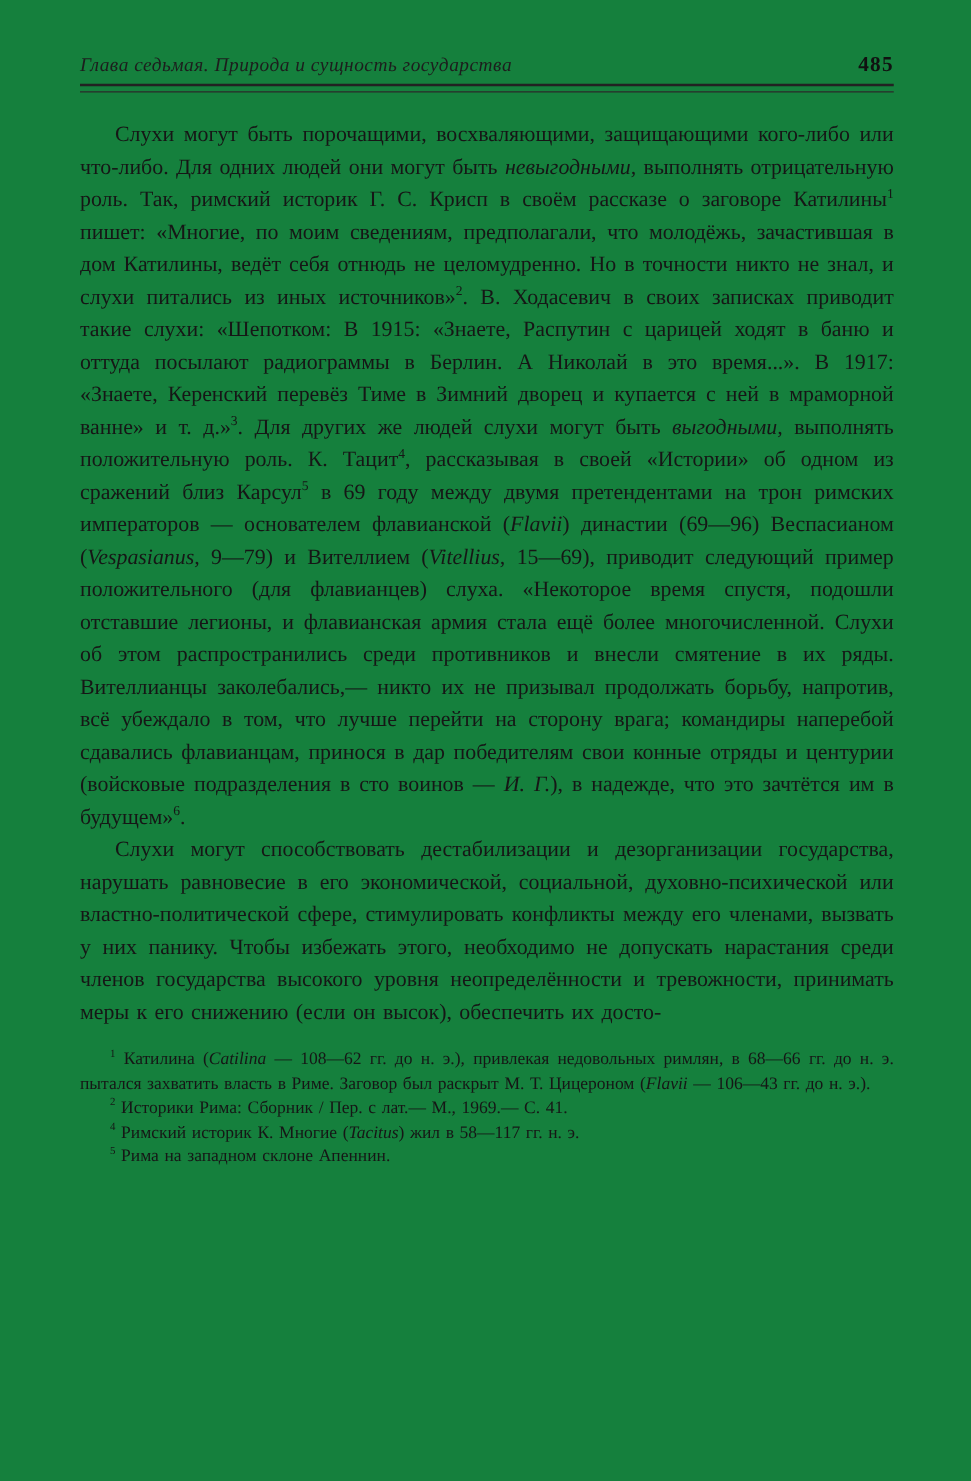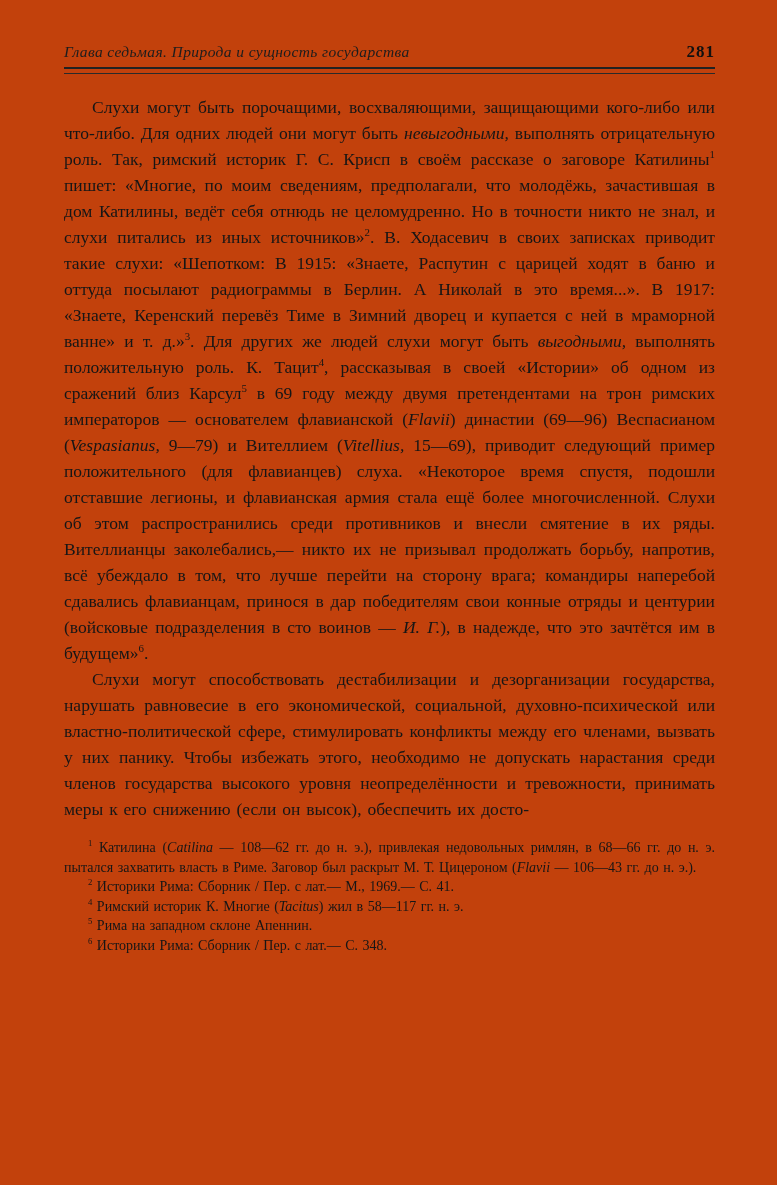--- a/index.html
+++ b/index.html
@@ -5,21 +5,21 @@
   html, body {
     margin: 0;
     padding: 0;
     background: #fbfaf6;
   }
   .page {
     position: relative;
     width: 777px;
     height: 1185px;
     box-sizing: border-box;
-    background: #c2410c;
+    background: #15803d;
     padding: 42px 62px 0 64px;
     font-family: "Liberation Serif", "DejaVu Serif", serif;
     color: #161616;
     overflow: hidden;
   }
   .page-header {
     display: flex;
     justify-content: space-between;
     align-items: baseline;
   }
@@ -73,27 +73,26 @@
     text-indent: 24px;
     word-spacing: 1px;
   }
 </style>
 </head>
 <body>
 
 <div class="page">
   <header class="page-header">
     <span class="running-title">Глава седьмая. Природа и сущность государства</span>
-    <span class="page-number">281</span>
+    <span class="page-number">485</span>
   </header>
   <div class="double-rule"></div>
   <main class="body-text" id="body-text">
       <p class="para indent"><span>Слухи могут быть порочащими, восхваляющими, защищающими кого-либо или что-либо. Для одних людей они могут быть </span><em>невыгодными,</em><span> выполнять отрицательную роль. Так, римский историк Г. С. Крисп в своём рассказе о заговоре Катилины</span><sup>1</sup><span> пишет: «Многие, по моим сведениям, предполагали, что молодёжь, зачастившая в дом Катилины, ведёт себя отнюдь не целомудренно. Но в точности никто не знал, и слухи питались из иных источников»</span><sup>2</sup><span>. В. Ходасевич в своих записках приводит такие слухи: «Шепотком: В 1915: «Знаете, Распутин с царицей ходят в баню и оттуда посылают радиограммы в Берлин. А Николай в это время...». В 1917: «Знаете, Керенский перевёз Тиме в Зимний дворец и купается с ней в мраморной ванне» и т. д.»</span><sup>3</sup><span>. Для других же людей слухи могут быть </span><em>выгодными,</em><span> выполнять положительную роль. К. Тацит</span><sup>4</sup><span>, рассказывая в своей «Истории» об одном из сражений близ Карсул</span><sup>5</sup><span> в 69 году между двумя претендентами на трон римских императоров — основателем флавианской (</span><em>Flavii</em><span>) династии (69—96) Веспасианом (</span><em>Vespasianus,</em><span> 9—79) и Вителлием (</span><em>Vitellius,</em><span> 15—69), приводит следующий пример положительного (для флавианцев) слуха. «Некоторое время спустя, подошли отставшие легионы, и флавианская армия стала ещё более многочисленной. Слухи об этом распространились среди противников и внесли смятение в их ряды. Вителлианцы заколебались,— никто их не призывал продолжать борьбу, напротив, всё убеждало в том, что лучше перейти на сторону врага; командиры наперебой сдавались флавианцам, принося в дар победителям свои конные отряды и центурии (войсковые подразделения в сто воинов — </span><em>И. Г.</em><span>), в надежде, что это зачтётся им в будущем»</span><sup>6</sup><span>.</span></p>
       <p class="para indent"><span>Слухи могут способствовать дестабилизации и дезорганизации государства, нарушать равновесие в его экономической, социальной, духовно-психической или властно-политической сфере, стимулировать конфликты между его членами, вызвать у них панику. Чтобы избежать этого, необходимо не допускать нарастания среди членов государства высокого уровня неопределённости и тревожности, принимать меры к его снижению (если он высок), обеспечить их досто-</span></p>
     </main>
   <section class="footnotes" id="footnotes">
       <p class="footnote"><sup>1</sup><span> Катилина (</span><em>Catilina</em><span> — 108—62 гг. до н. э.), привлекая недовольных римлян, в 68—66 гг. до н. э. пытался захватить власть в Риме. Заговор был раскрыт М. Т. Цицероном (</span><em>Flavii</em><span> — 106—43 гг. до н. э.).</span></p>
       <p class="footnote"><sup>2</sup><span> Историки Рима: Сборник / Пер. с лат.— М., 1969.— С. 41.</span></p>
       <p class="footnote"><sup>4</sup><span> Римский историк К. Многие (</span><em>Tacitus</em><span>) жил в 58—117 гг. н. э.</span></p>
       <p class="footnote"><sup>5</sup><span> Рима на западном склоне Апеннин.</span></p>
-      <p class="footnote"><sup>6</sup><span> Историки Рима: Сборник / Пер. с лат.— С. 348.</span></p>
     </section>
 </div>
 
 </body></html>

